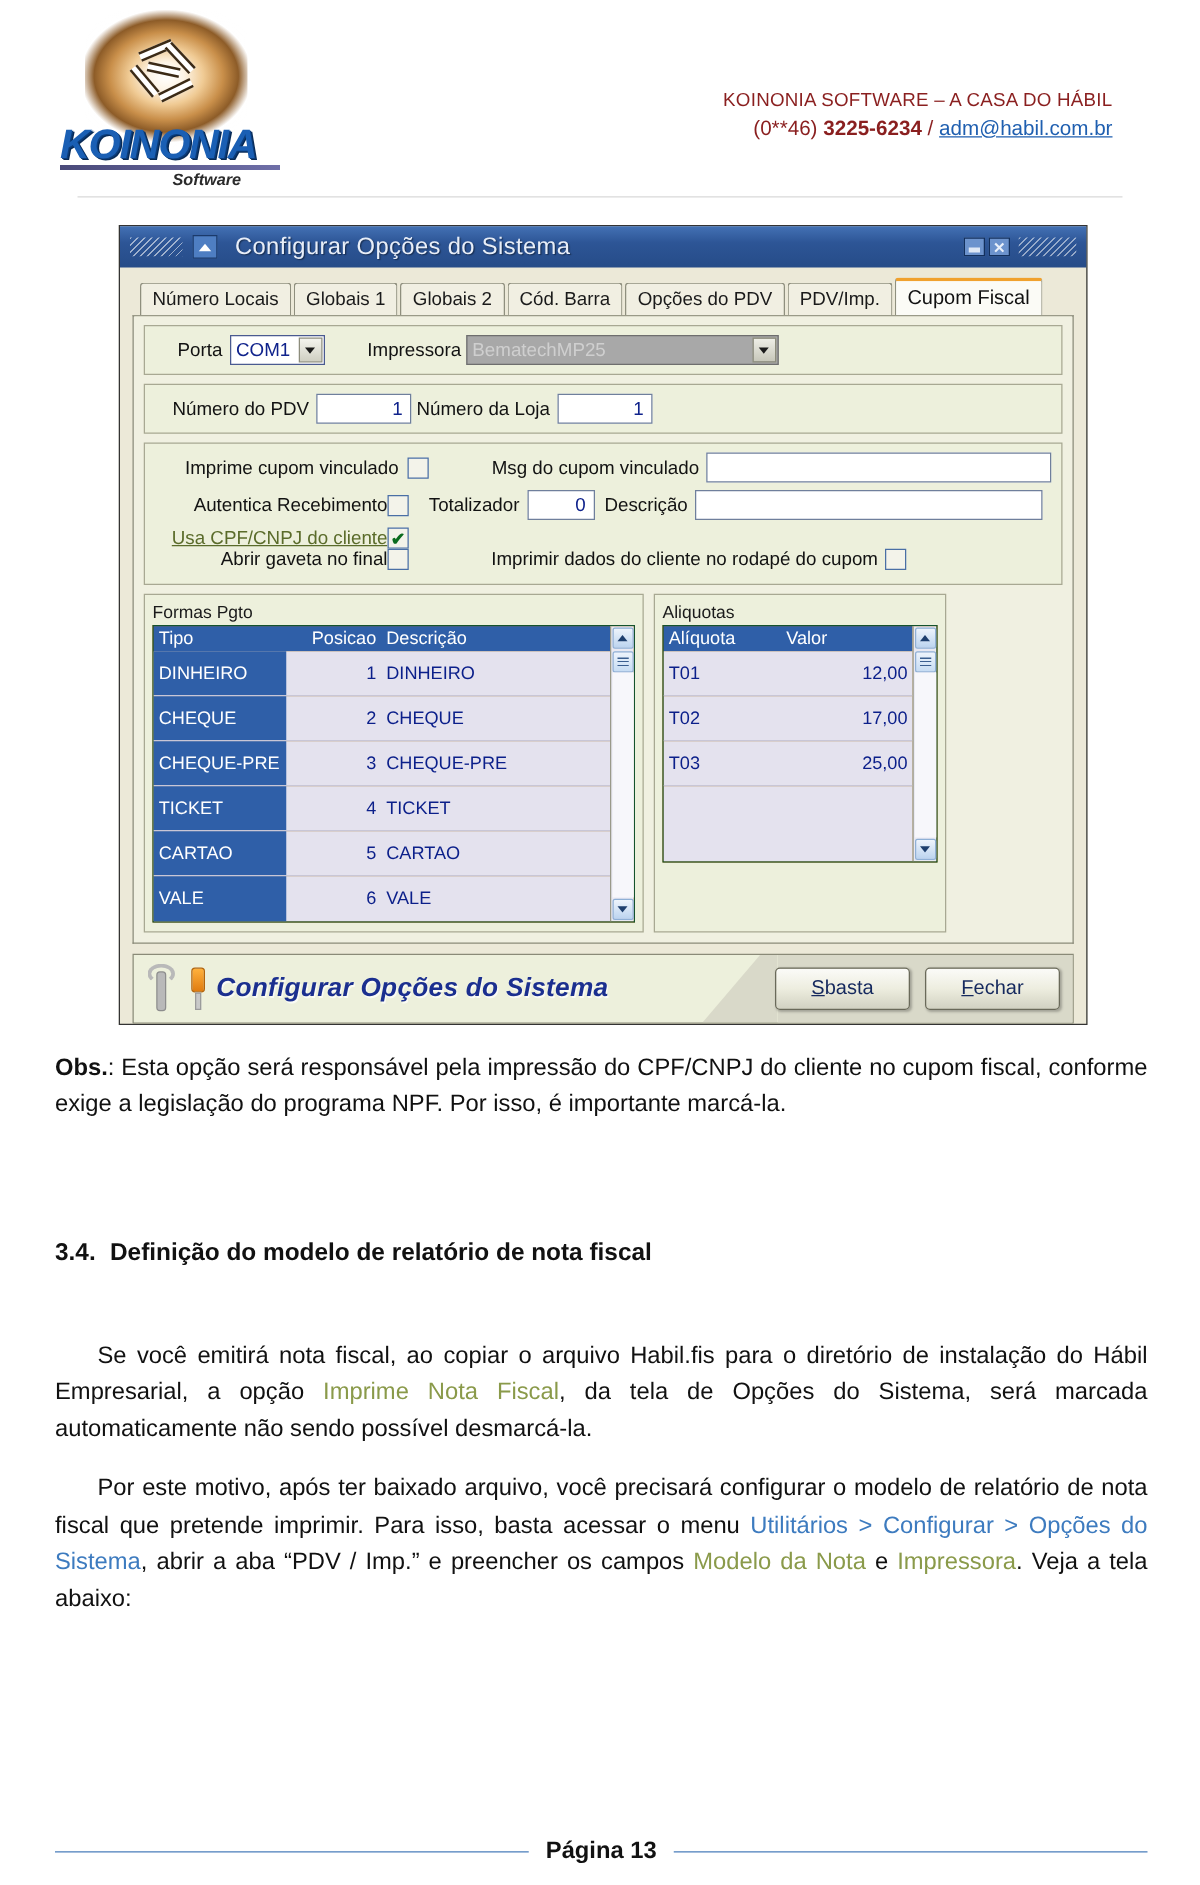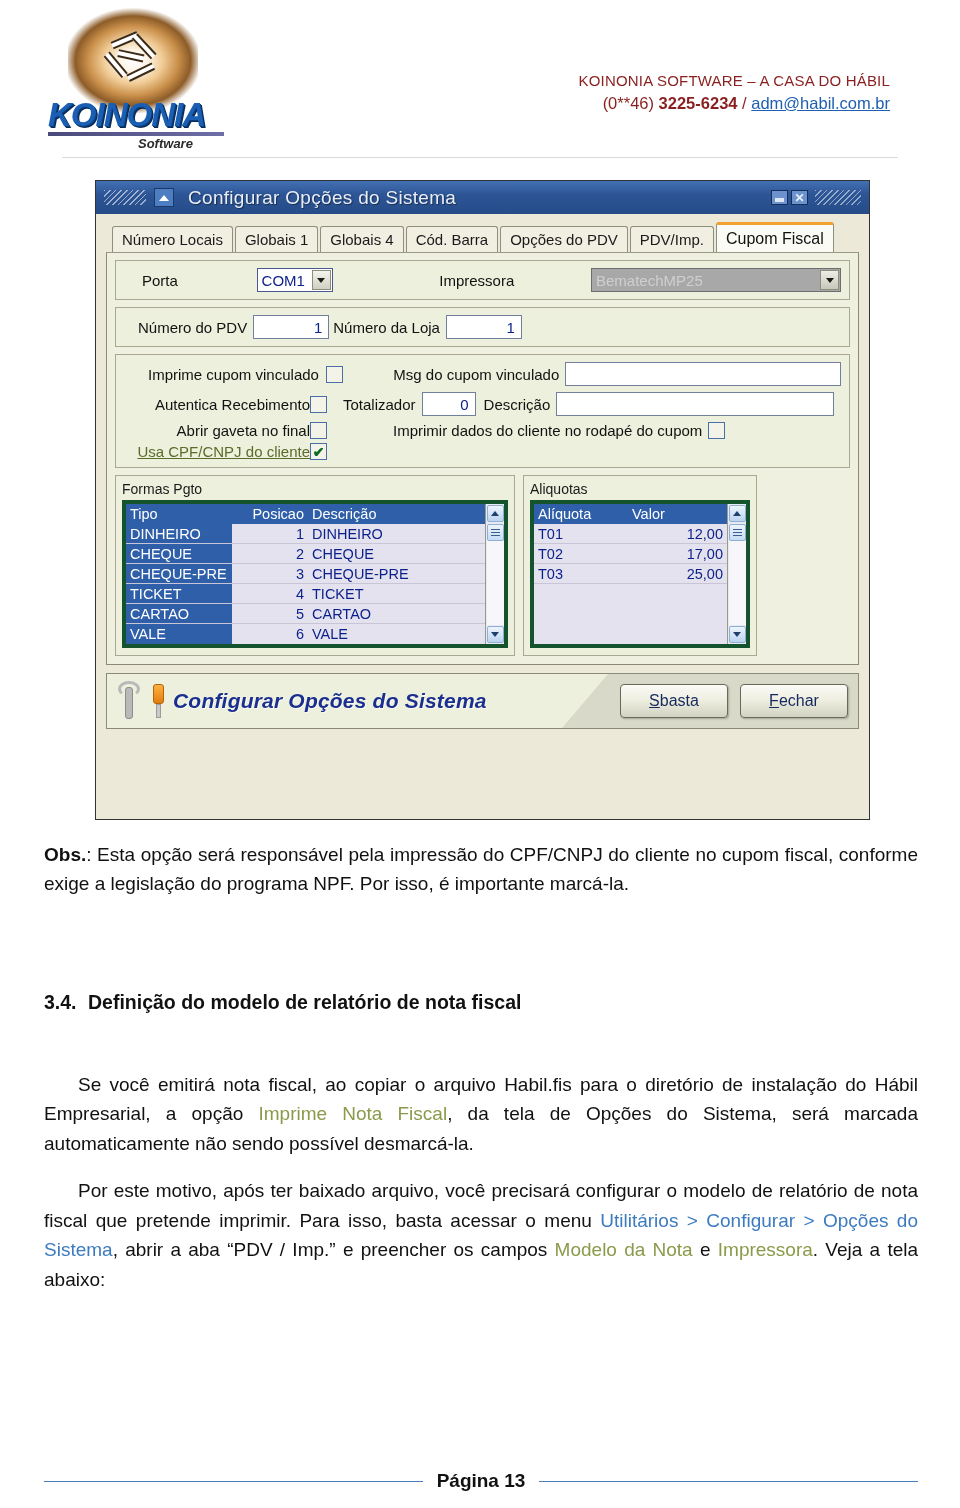--- a/index.html
+++ b/index.html
@@ -166,29 +166,29 @@
     font-size:14px; color:#0a6b1e; font-weight:bold; line-height:1;
   }
 
   
   .lists { display:flex; gap:8px; }
   .listbox {
     background:#edf0dc; border:1px solid #a8a893; padding:5px 6px 7px 6px;
   }
   .listbox .cap { font-size:14px; color:#1a1a1a; margin-bottom:3px; }
   .grid {
-    border:4px solid #14532d; background:#a16207; display:flex;justify-content:space-between;
+    border:1px solid #14532d; background:#a16207; display:flex;justify-content:space-between;
   }
   .gridmain { flex:1; }
   .ghead {
     background:#2f5fa8; color:#ffffff; font-size:14.5px; height:20px;
     display:flex; align-items:center;
   }
   .grow {
-    height:20px; display:flex; align-items:center; font-size:14.5px;
+    height:36px; display:flex; align-items:center; font-size:14.5px;
     border-bottom:1px solid #c8c6d6; color:#0b1f8a; background:#e4e2ee;
   }
   .gcell-type {
     background:#2f5fa8; color:#ffffff; padding-left:4px;
     height:100%; display:flex; align-items:center;
   }
   .gcell { padding:0 4px; display:flex; align-items:center; height:100%; }
 
   .vscroll {
     width:19px; background:#e9e9f2; border-left:1px solid #9a9a8a;
@@ -329,31 +329,31 @@
       <div class="tb-btn close"></div>
       <div class="tb-hatch2"></div>
     </div>
   </div>
 
   <div class="dlgbody">
 
     <div class="tabs">
       <div class="tab">Número Locais</div>
       <div class="tab">Globais 1</div>
-      <div class="tab">Globais 4</div>
+      <div class="tab">Globais 2</div>
       <div class="tab">Cód. Barra</div>
       <div class="tab">Opções do PDV</div>
       <div class="tab">PDV/Imp.</div>
       <div class="tab active">Cupom Fiscal</div>
     </div>
 
     <div class="panel">
 
       <div class="grp">
-        <div class="row" style="padding-left:18px;justify-content:space-between;">
+        <div class="row" style="padding-left:18px;">
           <span class="lbl">Porta</span>
           <div class="sel" style="width:76px; margin-left:6px;">
             <span>COM1</span>
             <span class="arrow">
                 <i></i>
               </span>
           </div>
           <span class="lbl" style="margin-left:34px;">Impressora</span>
           <div class="sel gray" style="width:250px; margin-left:4px;">
             <span>BematechMP25</span>
@@ -384,30 +384,30 @@
 
         <div class="row" style="margin-bottom:6px;">
           <span class="lbl" style="width:186px; text-align:right;">Autentica Recebimento</span>
           <span class="chk"></span>
           <span class="lbl" style="margin-left:16px;">Totalizador</span>
           <div class="txtin" style="width:54px; margin-left:6px;">0</div>
           <span class="lbl" style="margin-left:8px;">Descrição</span>
           <div class="txtin blank" style="width:278px; margin-left:6px;"></div>
         </div>
 
+        <div class="row">
+          <span class="lbl link" style="width:186px; text-align:right;">Usa CPF/CNPJ do cliente</span>
+          <span class="chk">✔</span>
+        </div>
+
         <div class="row" style="margin-bottom:4px;">
           <span class="lbl" style="width:186px; text-align:right;">Abrir gaveta no final</span>
           <span class="chk"></span>
           <span class="lbl" style="margin-left:66px;">Imprimir dados do cliente no rodapé do cupom</span>
           <span class="chk" style="margin-left:6px;"></span>
-        </div>
-
-        <div class="row">
-          <span class="lbl link" style="width:186px; text-align:right;">Usa CPF/CNPJ do cliente</span>
-          <span class="chk">✔</span>
         </div>
       </div>
 
       <div class="lists">
 
         <div class="listbox" style="width:400px;">
           <div class="cap">Formas Pgto</div>
           <div class="grid">
             <div class="gridmain">
               <div class="ghead">

